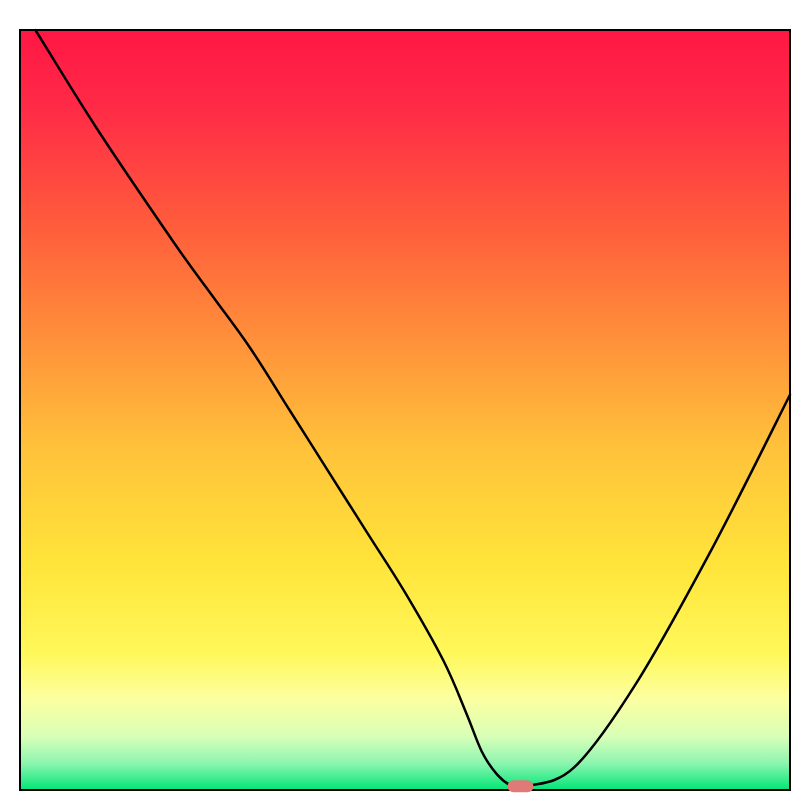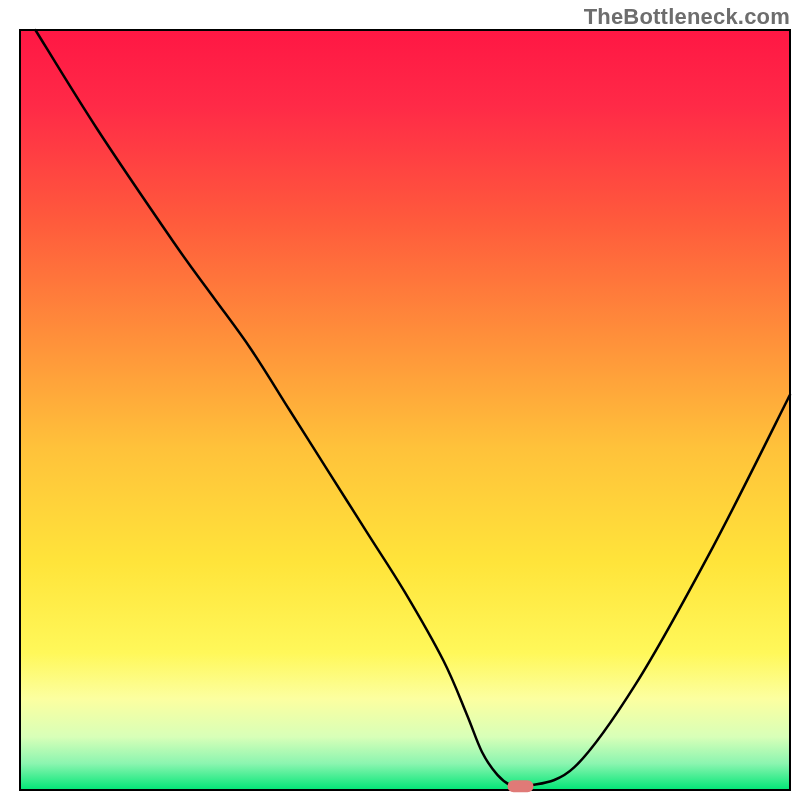--- a/index.html
+++ b/index.html
@@ -25,21 +25,20 @@
     font-size: 22px;
     font-weight: 600;
     color: #6d6d6d;
     letter-spacing: 0.2px;
   }
 </style>
 </head>
 <body>
 
 <div class="chart-wrap">
-  <div class="watermark">TheBottleneck.com</div>
   <svg id="chart-svg" width="800" height="800" viewBox="0 0 800 800">
     <defs>
       <linearGradient id="bgGrad" x1="0" y1="0" x2="0" y2="1">
           <stop offset="0.00%" stop-color="#ff1744"></stop>
           <stop offset="10.00%" stop-color="#ff2a47"></stop>
           <stop offset="25.00%" stop-color="#ff5a3c"></stop>
           <stop offset="40.00%" stop-color="#ff8e3a"></stop>
           <stop offset="55.00%" stop-color="#ffc23a"></stop>
           <stop offset="70.00%" stop-color="#ffe43a"></stop>
           <stop offset="82.00%" stop-color="#fff85a"></stop>

